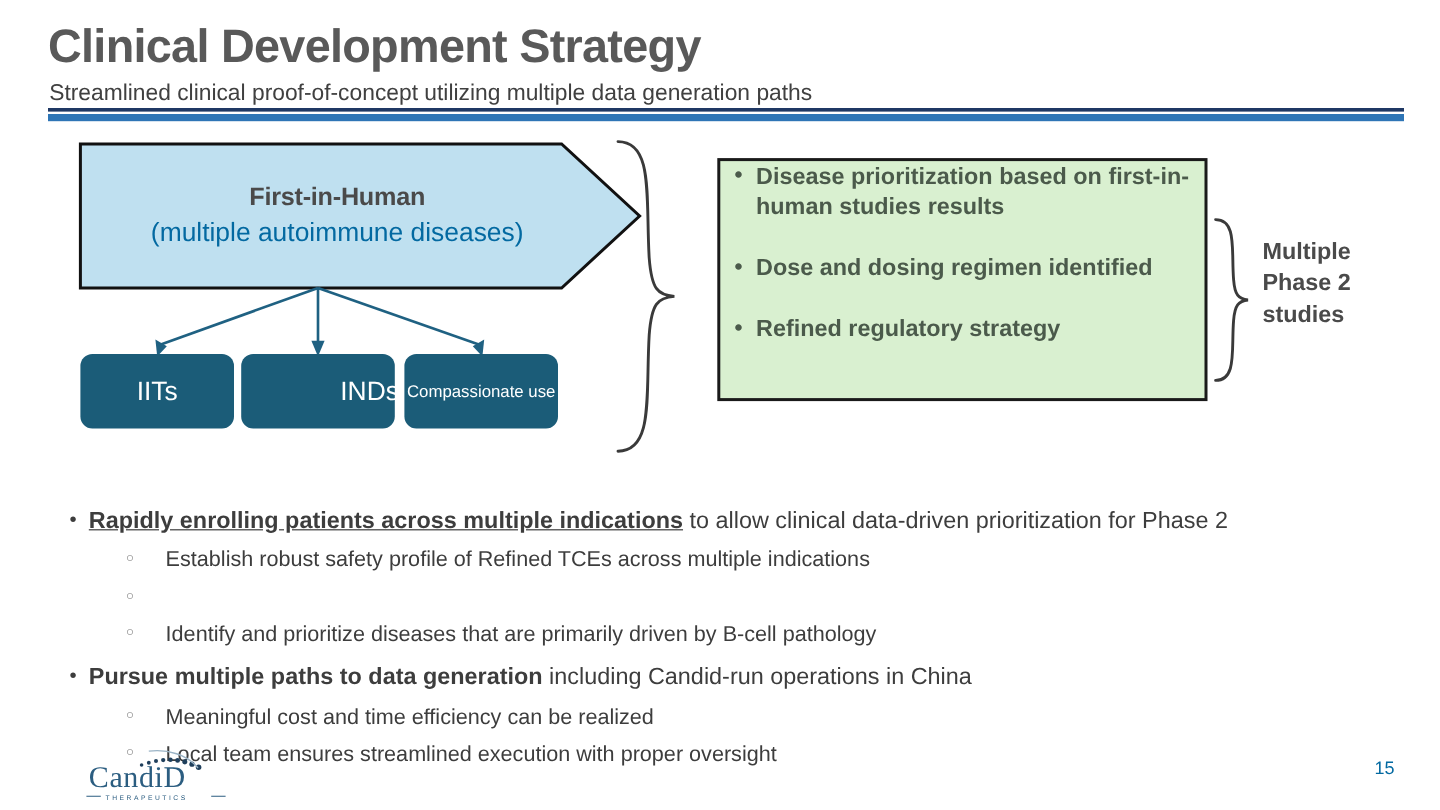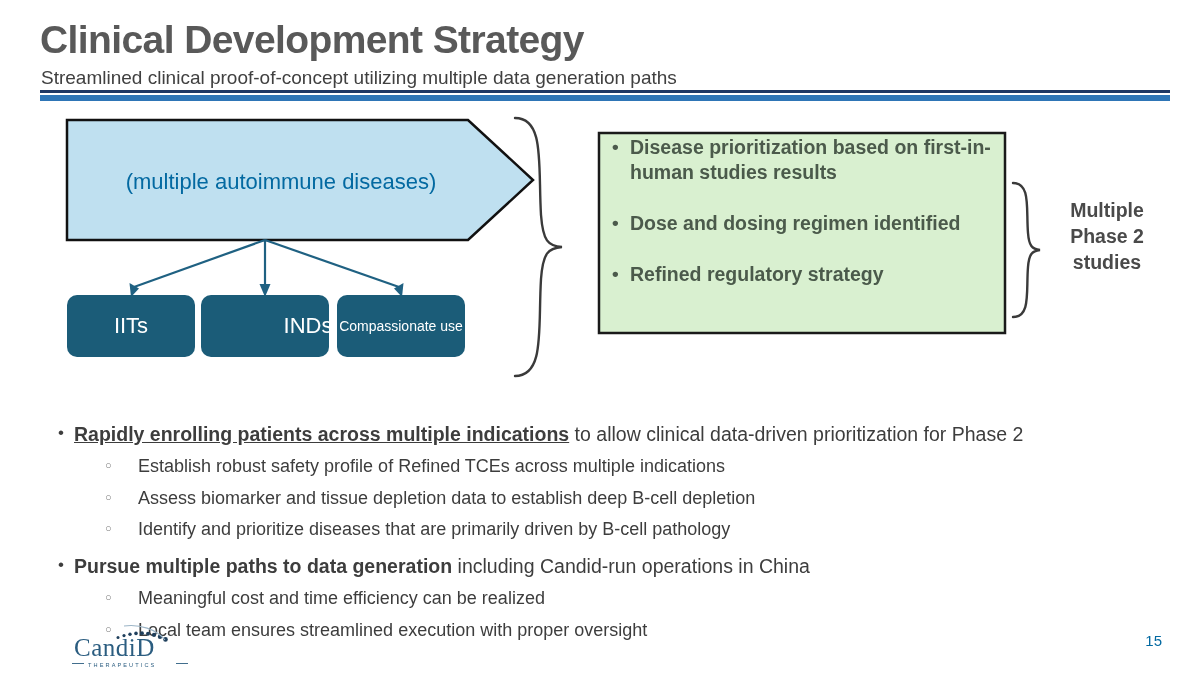--- a/index.html
+++ b/index.html
@@ -133,21 +133,20 @@
   }
   #green-list .gb-0 { margin-top: 4px; }
   #green-list .gb-1 { margin-top: 26px; }
   #green-list .gb-2 { margin-top: 26px; }
 
   #phase2-label {
     position: absolute;
     left: 1052px;
     top: 93px;
     width: 110px;
-    text-align: center;
     font-size: 19.5px;
     font-weight: bold;
     color: #4a4a4a;
     line-height: 1.33;
   }
 
   
   #body-bullets {
     position: absolute;
     left: 58px;
@@ -241,20 +240,21 @@
     <path d="M515,13 C545,13 538,60 541,110 C543,136 548,141 562,142
              C548,143 543,148 541,174 C538,224 545,271 515,271" fill="none" stroke="#3a3a3a" stroke-width="2.4" stroke-linecap="round"></path>
 
     <rect x="599" y="28" width="406" height="200" fill="#d9f0d0" stroke="#1a1a1a" stroke-width="2.5"></rect>
 
     <path d="M1013,78 C1031,78 1026,104 1028,128 C1029,141 1032,144 1040,145
              C1032,146 1029,149 1028,162 C1026,186 1031,212 1013,212" fill="none" stroke="#3a3a3a" stroke-width="2.4" stroke-linecap="round"></path>
   </svg>
 
   <div id="fih-label" class="node-text">
+    <div class="l1">First-in-Human</div>
     <div class="l2">(multiple autoimmune diseases)</div>
   </div>
 
   <div id="iits-label" class="small-box-label">IITs</div>
   <div id="inds-label" class="small-box-label">INDs</div>
   <div id="comp-label" class="small-box-label">Compassionate use</div>
 
   <div id="green-list">
     <div class="gb gb-0">
       <span class="dot">•</span>
@@ -278,21 +278,20 @@
   <div class="lvl1">
     <span class="marker">•</span>
     <span><span class="lead ul">Rapidly enrolling patients across multiple indications</span><span> to allow clinical data-driven prioritization for Phase 2</span></span>
   </div>
   <div class="lvl2">
     <span class="marker">○</span>
     <span>Establish robust safety profile of Refined TCEs across multiple indications</span>
   </div>
   <div class="lvl2">
     <span class="marker">○</span>
-    <span>Assess biomarker and tissue depletion data to establish deep B-cell depletion</span>
   </div>
   <div class="lvl2">
     <span class="marker">○</span>
     <span>Identify and prioritize diseases that are primarily driven by B-cell pathology</span>
   </div>
 
   <div class="group-gap"></div>
 
   <div class="lvl1">
     <span class="marker">•</span>

